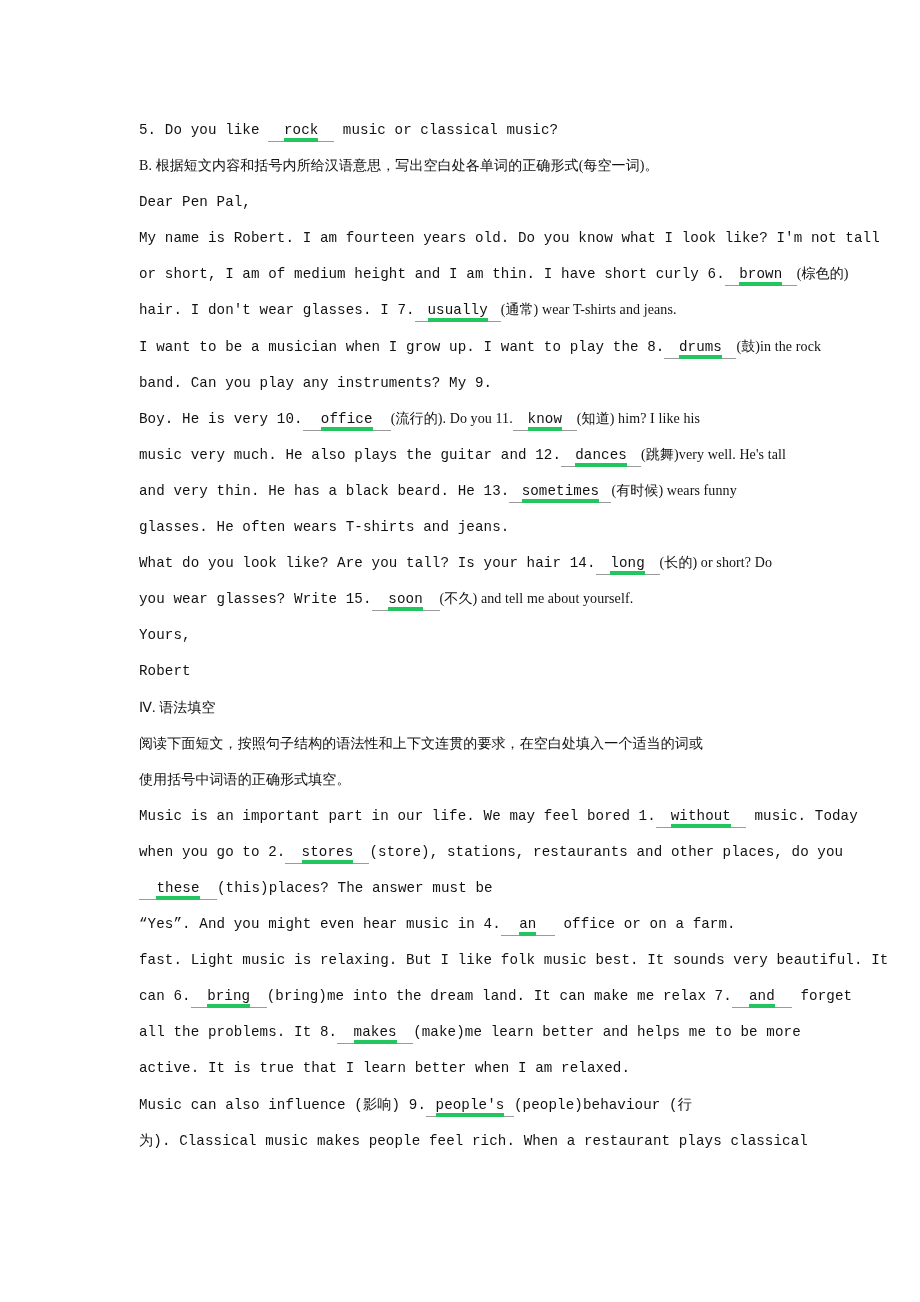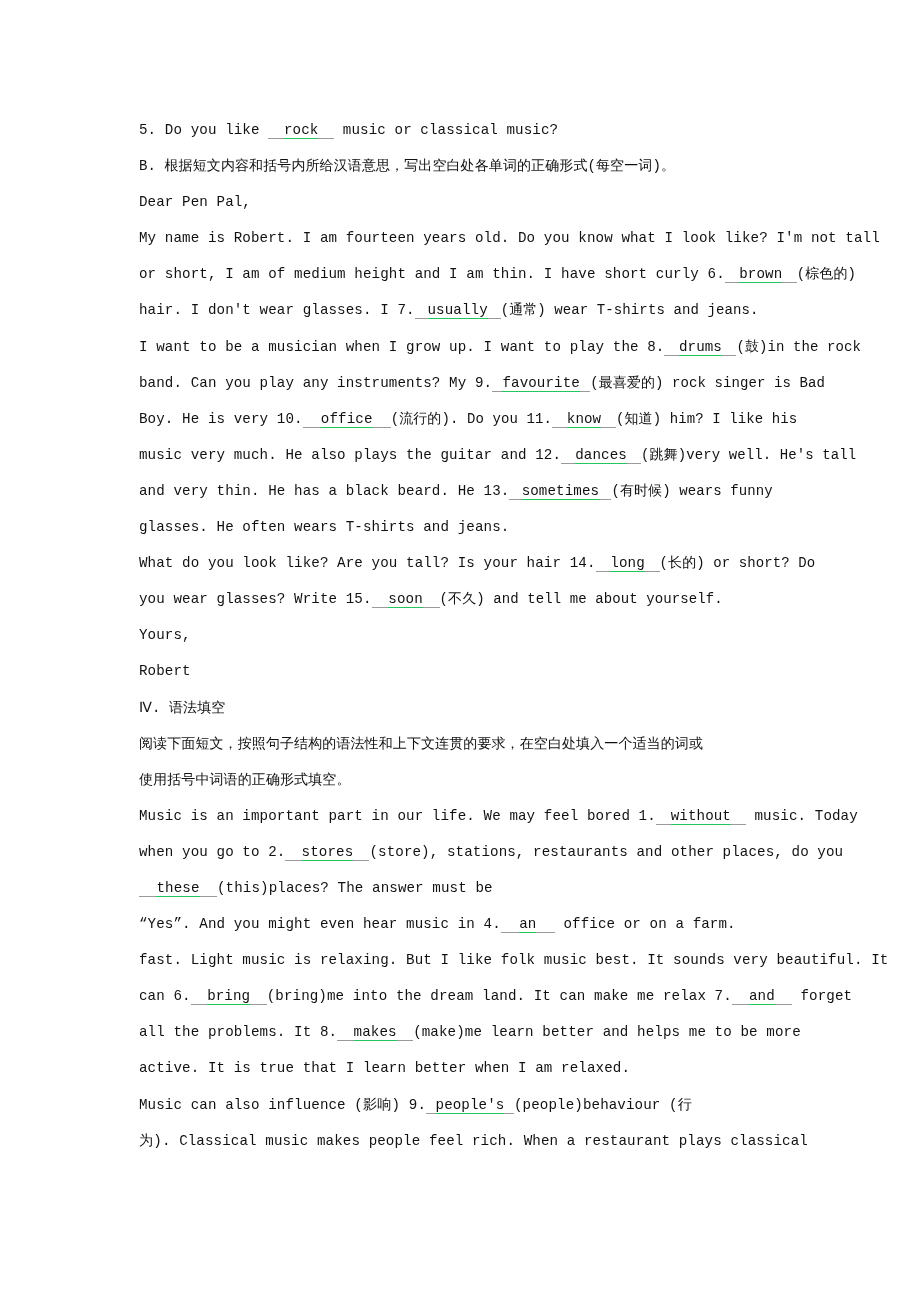--- a/index.html
+++ b/index.html
@@ -28,34 +28,34 @@
       white-space: nowrap;
       letter-spacing: 0.1px;
       font-family: "Liberation Mono", "DejaVu Sans Mono", monospace;
     }
     .line.just {
       display: flex;
       justify-content: flex-start;
     }
     .line.just > span { white-space: pre; }
     .cn {
-      font-family: Liberation Mono, monospace;
+      font-family: Liberation Serif, serif;
       font-size: 14px;
     }
     .blank {
       display: inline-block;
       position: relative;
       border-bottom: 1px solid #9a9a9a;
       line-height: 16px;
       text-align: center;
       padding: 0 2px;
     }
     .blank .ans {
       display: inline-block;
-      border-bottom: 1px solid #22c55e;
+      border-bottom: 4px solid #22c55e;
       margin-bottom: -1px;
       line-height: 16px;
     }
   </style>
 </head>
 <body>
 
 <div class="page">
 
   <div class="line">
@@ -78,21 +78,20 @@
     <span>hair. I don't wear glasses. I 7.</span><span class="blank" style="width:82px"><span class="ans">usually</span></span><span class="cn">(通常) wear T-shirts and jeans.</span>
   </div>
 
   <div class="line just">
     <span>I want to be a musician when I grow up. I want to play the 8.</span>
     <span><span class="blank" style="width:68px"><span class="ans">drums</span></span><span class="cn">(鼓)in the rock</span></span>
   </div>
 
   <div class="line just">
     <span>band. Can you play any instruments? My 9.</span>
-    <span><span class="blank" style="width:94px"><span class="ans">favourite</span></span><span class="cn">(最喜爱的) rock singer is Bad</span></span>
   </div>
 
   <div class="line just">
     <span>Boy. He is very 10.</span>
     <span><span class="blank" style="width:84px"><span class="ans">office</span></span><span class="cn">(流行的). Do you 11.</span></span>
     <span><span class="blank" style="width:60px"><span class="ans">know</span></span><span class="cn">(知道) him? I like his</span></span>
   </div>
 
   <div class="line just">
     <span>music very much. He also plays the guitar and 12.</span>

